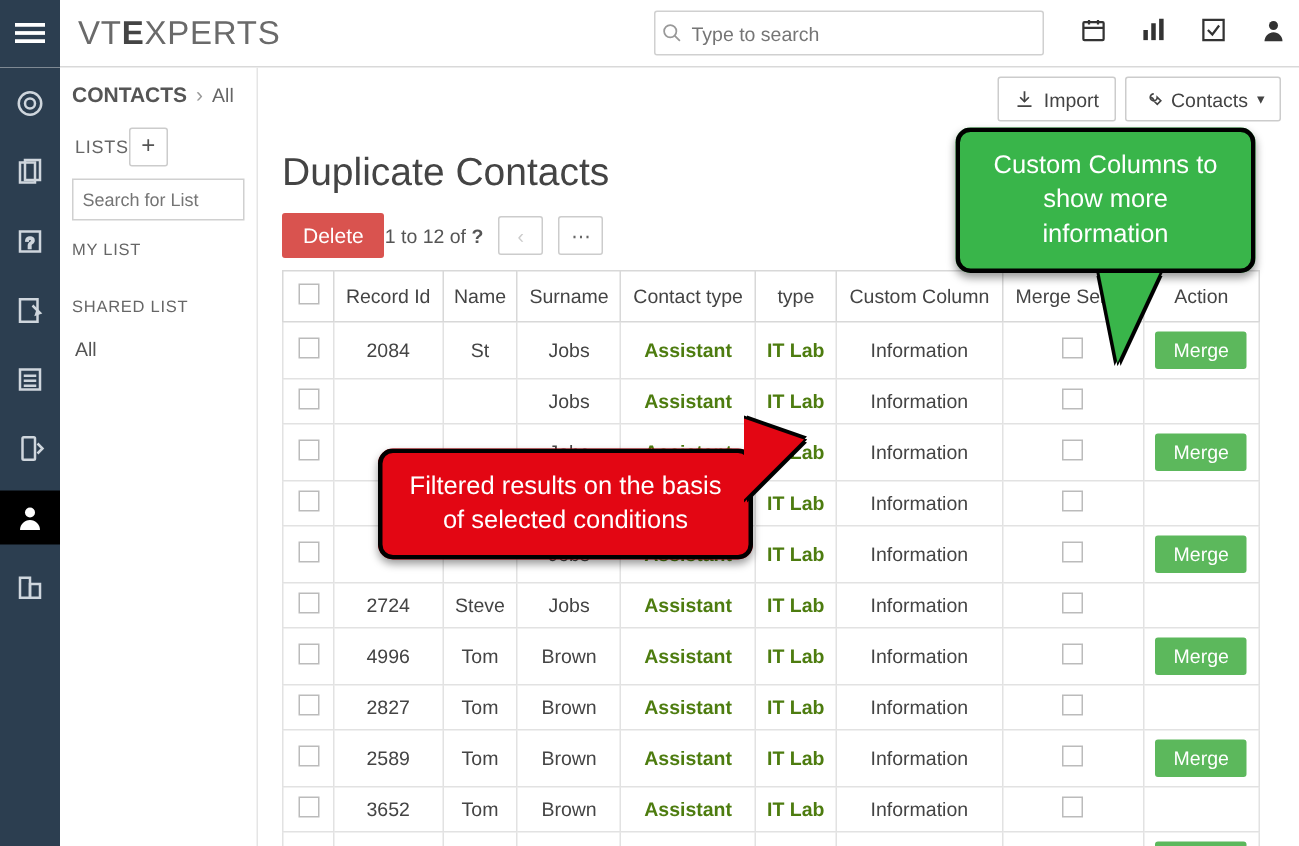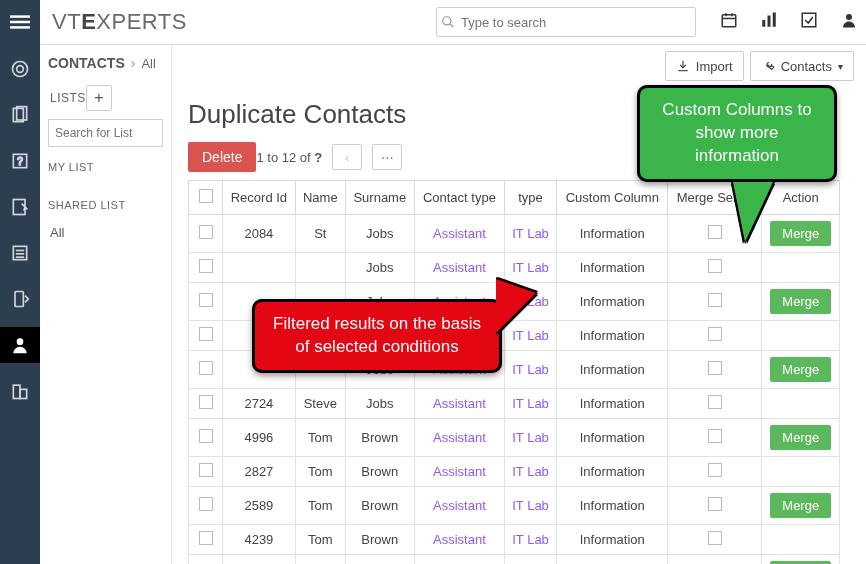--- a/index.html
+++ b/index.html
@@ -47,21 +47,21 @@
 .pager{display:flex;align-items:center;gap:10px;color:#555;font-size:13px}
 .pagerbtn{width:30px;height:26px;border:1px solid #ccc;background:#fff;display:flex;align-items:center;justify-content:center;border-radius:2px;color:#666}
 .pagerbtn.dis{color:#ccc}
 
 
 table{width:100%;border-collapse:collapse;font-size:13px}
 th{border:1px solid #d8d8d8;padding:8px 6px;color:#444;background:#fff;text-align:center;font-weight:400}
 td{border:1px solid #e2e2e2;padding:6px 6px;color:#444;text-align:center}
 .chk{width:14px;height:14px;border:1px solid #bbb;display:inline-block;background:#fff}
 .mergebtn{background:#5cb85c;color:#fff;border:none;padding:5px 12px;font-size:13px;border-radius:2px}
-td.bold{font-weight:400;color:#8b5cf6}
+td.bold{font-weight:700;color:#4d7c0f}
 th:first-child,td:first-child{width:34px}
 
 
 .callout{position:absolute;border-radius:10px;color:#fff;padding:14px 18px;font-size:17px;text-align:center;line-height:1.35;box-shadow:0 0 0 3px #000 inset,0 3px 6px rgba(0,0,0,.4);z-index:50}
 .callout.red{background:#e30613;left:80px;top:254px;width:250px}
 .callout.green{background:#39b54a;left:465px;top:40px;width:200px}
 .callout::after{content:"";position:absolute}
 .callout.red::after{right:-34px;top:-20px;border-left:40px solid #e30613;border-top:14px solid transparent;border-bottom:40px solid transparent;filter:drop-shadow(2px 0 0 #000) drop-shadow(0 -2px 0 #000) drop-shadow(0 2px 0 #000)}
 .callout.green::after{bottom:-60px;left:96px;border-top:60px solid #39b54a;border-left:12px solid transparent;border-right:28px solid transparent;filter:drop-shadow(2px 0 0 #000) drop-shadow(-2px 0 0 #000) drop-shadow(0 2px 0 #000)}
 </style>
@@ -326,21 +326,21 @@
             <td>Tom</td>
             <td>Brown</td>
             <td class="bold">Assistant</td>
             <td class="bold">IT Lab</td>
             <td>Information</td>
             <td><span class="chk"></span></td>
             <td><button class="mergebtn">Merge</button></td>
           </tr>
           <tr>
             <td><span class="chk"></span></td>
-            <td>4239</td>
+            <td>3652</td>
             <td>Tom</td>
             <td>Brown</td>
             <td class="bold">Assistant</td>
             <td class="bold">IT Lab</td>
             <td>Information</td>
             <td><span class="chk"></span></td>
             <td></td>
           </tr>
           <tr>
             <td></td>

